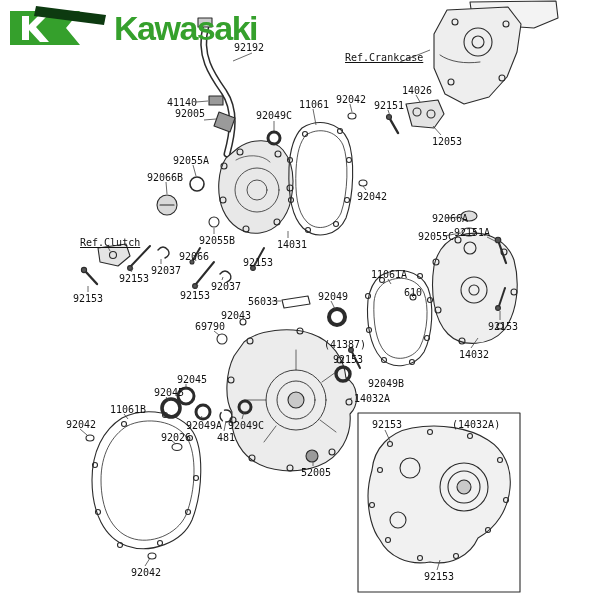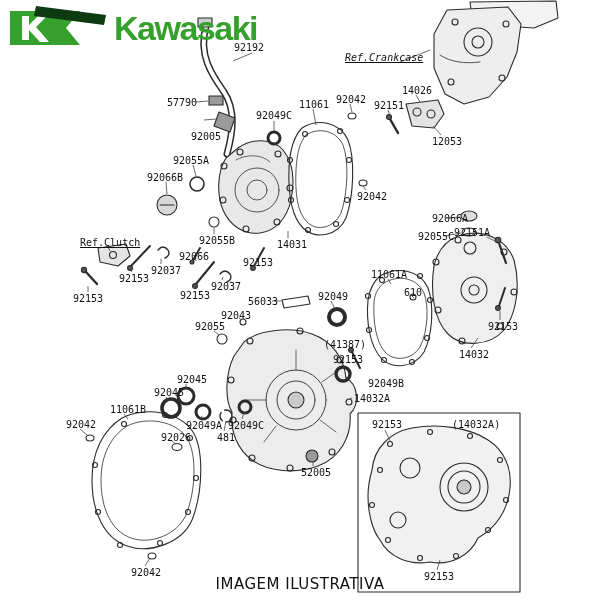--- a/index.html
+++ b/index.html
@@ -270,23 +270,23 @@
       <line x1="172" y1="441" x2="176" y2="444"></line>
       <line x1="313" y1="466" x2="313" y2="461"></line>
       <line x1="145" y1="566" x2="150" y2="558"></line>
       <line x1="385" y1="430" x2="390" y2="441"></line>
       <line x1="437" y1="570" x2="440" y2="560"></line>
     </g>
   </svg>
 
   <div class="labels-layer">
       <div class="part-label" style="left: 234px; top: 42px;">92192</div>
-      <div class="part-label ref" style="left: 345px; top: 52px; font-style: italic;">Ref.Crankcase</div>
-      <div class="part-label" style="left: 167px; top: 97px;">57790</div>
-      <div class="part-label" style="left: 175px; top: 131px; margin-left: 16px;">92005</div>
+      <div class="part-label ref" style="left: 345px; top: 52px;">Ref.Crankcase</div>
+      <div class="part-label" style="left: 167px; top: 97px;">41140</div>
+      <div class="part-label" style="left: 175px; top: 108px;">92005</div>
       <div class="part-label" style="left: 256px; top: 110px;">92049C</div>
       <div class="part-label" style="left: 299px; top: 99px;">11061</div>
       <div class="part-label" style="left: 336px; top: 94px;">92042</div>
       <div class="part-label" style="left: 374px; top: 100px;">92151</div>
       <div class="part-label" style="left: 402px; top: 85px;">14026</div>
       <div class="part-label" style="left: 432px; top: 136px;">12053</div>
       <div class="part-label" style="left: 173px; top: 155px;">92055A</div>
       <div class="part-label" style="left: 147px; top: 172px;">92066B</div>
       <div class="part-label" style="left: 357px; top: 191px;">92042</div>
       <div class="part-label" style="left: 420px; top: 213px; margin-left: 12px;">92066A</div>
@@ -300,21 +300,21 @@
       <div class="part-label" style="left: 179px; top: 251px;">92066</div>
       <div class="part-label" style="left: 243px; top: 257px;">92153</div>
       <div class="part-label" style="left: 73px; top: 293px;">92153</div>
       <div class="part-label" style="left: 180px; top: 290px;">92153</div>
       <div class="part-label" style="left: 211px; top: 281px;">92037</div>
       <div class="part-label" style="left: 371px; top: 269px;">11061A</div>
       <div class="part-label" style="left: 404px; top: 287px;">610</div>
       <div class="part-label" style="left: 248px; top: 296px;">56033</div>
       <div class="part-label" style="left: 318px; top: 291px;">92049</div>
       <div class="part-label" style="left: 221px; top: 310px;">92043</div>
-      <div class="part-label" style="left: 195px; top: 321px;">92055</div>
+      <div class="part-label" style="left: 195px; top: 321px;">69790</div>
       <div class="part-label" style="left: 324px; top: 339px;">(41387)</div>
       <div class="part-label" style="left: 333px; top: 354px;">92153</div>
       <div class="part-label" style="left: 488px; top: 321px;">92153</div>
       <div class="part-label" style="left: 459px; top: 349px;">14032</div>
       <div class="part-label" style="left: 368px; top: 378px;">92049B</div>
       <div class="part-label" style="left: 354px; top: 393px;">14032A</div>
       <div class="part-label" style="left: 177px; top: 374px;">92045</div>
       <div class="part-label" style="left: 154px; top: 387px;">92045</div>
       <div class="part-label" style="left: 186px; top: 420px;">92049A</div>
       <div class="part-label" style="left: 228px; top: 420px;">92049C</div>
@@ -322,14 +322,13 @@
       <div class="part-label" style="left: 110px; top: 404px;">11061B</div>
       <div class="part-label" style="left: 66px; top: 419px;">92042</div>
       <div class="part-label" style="left: 161px; top: 432px;">92026</div>
       <div class="part-label" style="left: 301px; top: 467px;">52005</div>
       <div class="part-label" style="left: 131px; top: 567px;">92042</div>
       <div class="part-label" style="left: 372px; top: 419px;">92153</div>
       <div class="part-label" style="left: 452px; top: 419px;">(14032A)</div>
       <div class="part-label" style="left: 424px; top: 571px;">92153</div>
     </div>
 
-  <div class="caption">IMAGEM ILUSTRATIVA</div>
 </div>
 
 </body></html>

